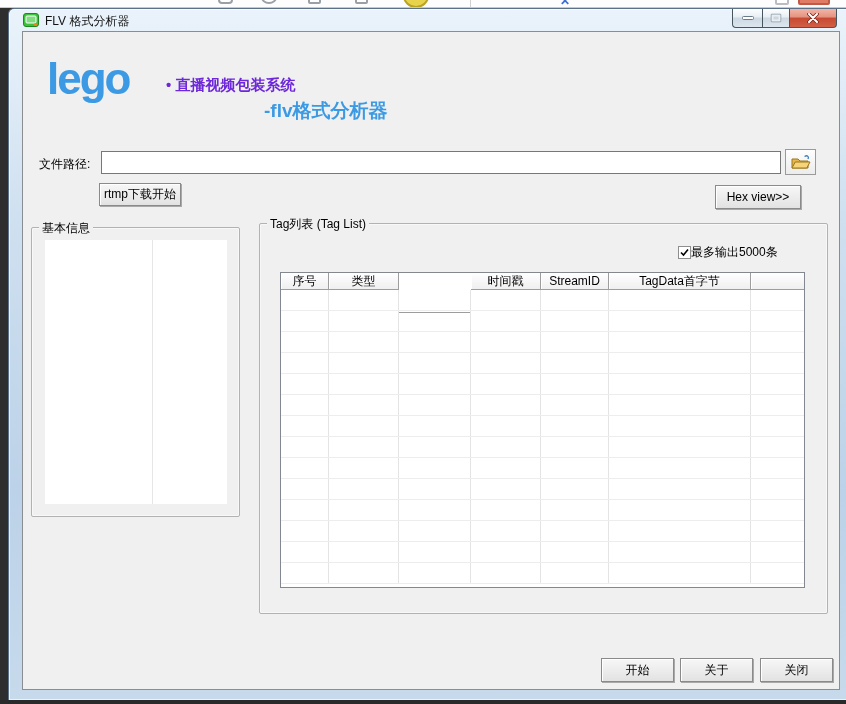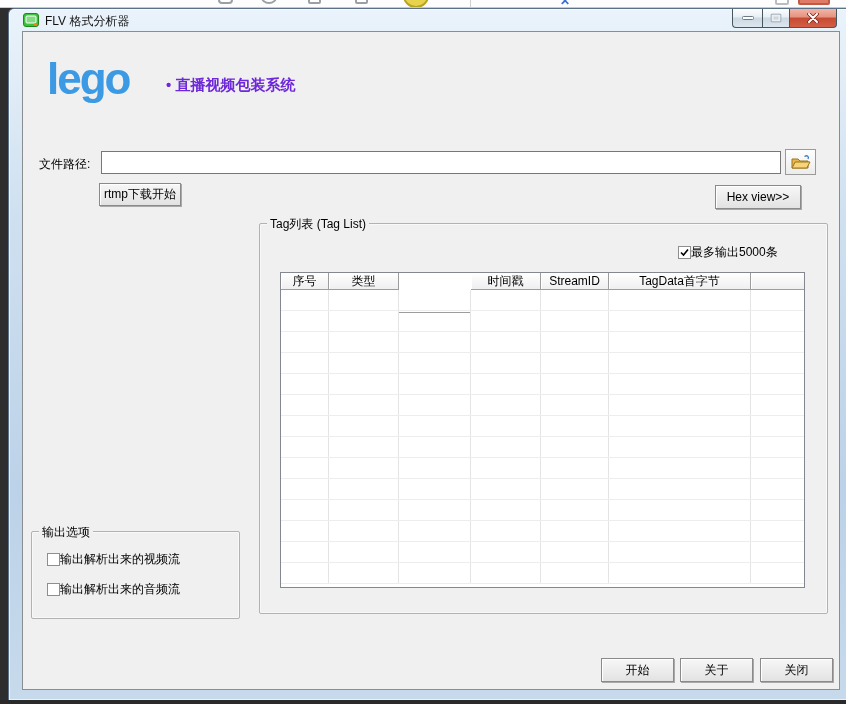--- a/index.html
+++ b/index.html
@@ -134,55 +134,43 @@
             <path d="M2 1 L10 9 M10 1 L2 9" stroke="#ffffff" stroke-width="2" stroke-linecap="round"></path>
           </svg>
         </div>
       </div>
     </div>
 
     <div class="client">
 
       <div class="logo">lego</div>
       <div class="logo-line1">• 直播视频包装系统</div>
+      <div class="logo-line2">-flv格式分析器</div>
 
       <span class="fp-label">文件路径:</span>
       <input class="fp-input" type="text" value="" style="">
       <div class="fp-browse">
         <svg width="20" height="16" viewBox="0 0 20 16">
           <path d="M13.5 2.5 q3.5 -2 4 1.5" fill="none" stroke="#3a7ebf" stroke-width="1.3"></path>
           <path d="M17.8 5.2 l-1.8 -0.6 l1.9 -1.2 z" fill="#3a7ebf"></path>
           <path d="M1 5 L7 5 L9 7 L17 7 L17 14 L1 14 Z" fill="#e8b64c" stroke="#9a7619"></path>
           <path d="M1 14 L4.2 8 L19 8 L15.8 14 Z" fill="#f7d479" stroke="#9a7619"></path>
         </svg>
       </div>
 
       <button class="btn btn-rtmp">rtmp下载开始</button>
       <button class="btn btn-hex">Hex view&gt;&gt;</button>
 
-
-      <div class="group grp-output">
-        <span class="group-title">输出选项</span>
-        <div class="cb cb-abs cb-out1" data-checked="false">
-          <span class="box">
-            <svg width="9" height="9" viewBox="0 0 9 9">
-                <path d="M1 4.5 L3.5 7 L8 1.5" fill="none" stroke="#000" stroke-width="1.6"></path>
-              </svg>
-          </span>
-          <span class="cb-label">输出解析出来的视频流</span>
-        </div>
-        <div class="cb cb-abs cb-out2" data-checked="false">
-          <span class="box">
-            <svg width="9" height="9" viewBox="0 0 9 9">
-                <path d="M1 4.5 L3.5 7 L8 1.5" fill="none" stroke="#000" stroke-width="1.6"></path>
-              </svg>
-          </span>
-          <span class="cb-label">输出解析出来的音频流</span>
+      <div class="group grp-basic">
+        <span class="group-title">基本信息</span>
+        <div class="basic-list">
+          <div class="basic-divider"></div>
         </div>
       </div>
+
 
       <div class="group grp-tags">
         <span class="group-title">Tag列表 (Tag List)</span>
 
         <div class="cb cb-abs cb-limit" data-checked="true">
           <span class="box">
             <svg width="9" height="9" viewBox="0 0 9 9">
                 <path d="M1 4.5 L3.5 7 L8 1.5" fill="none" stroke="#000" stroke-width="1.6"></path>
               </svg>
           </span>

